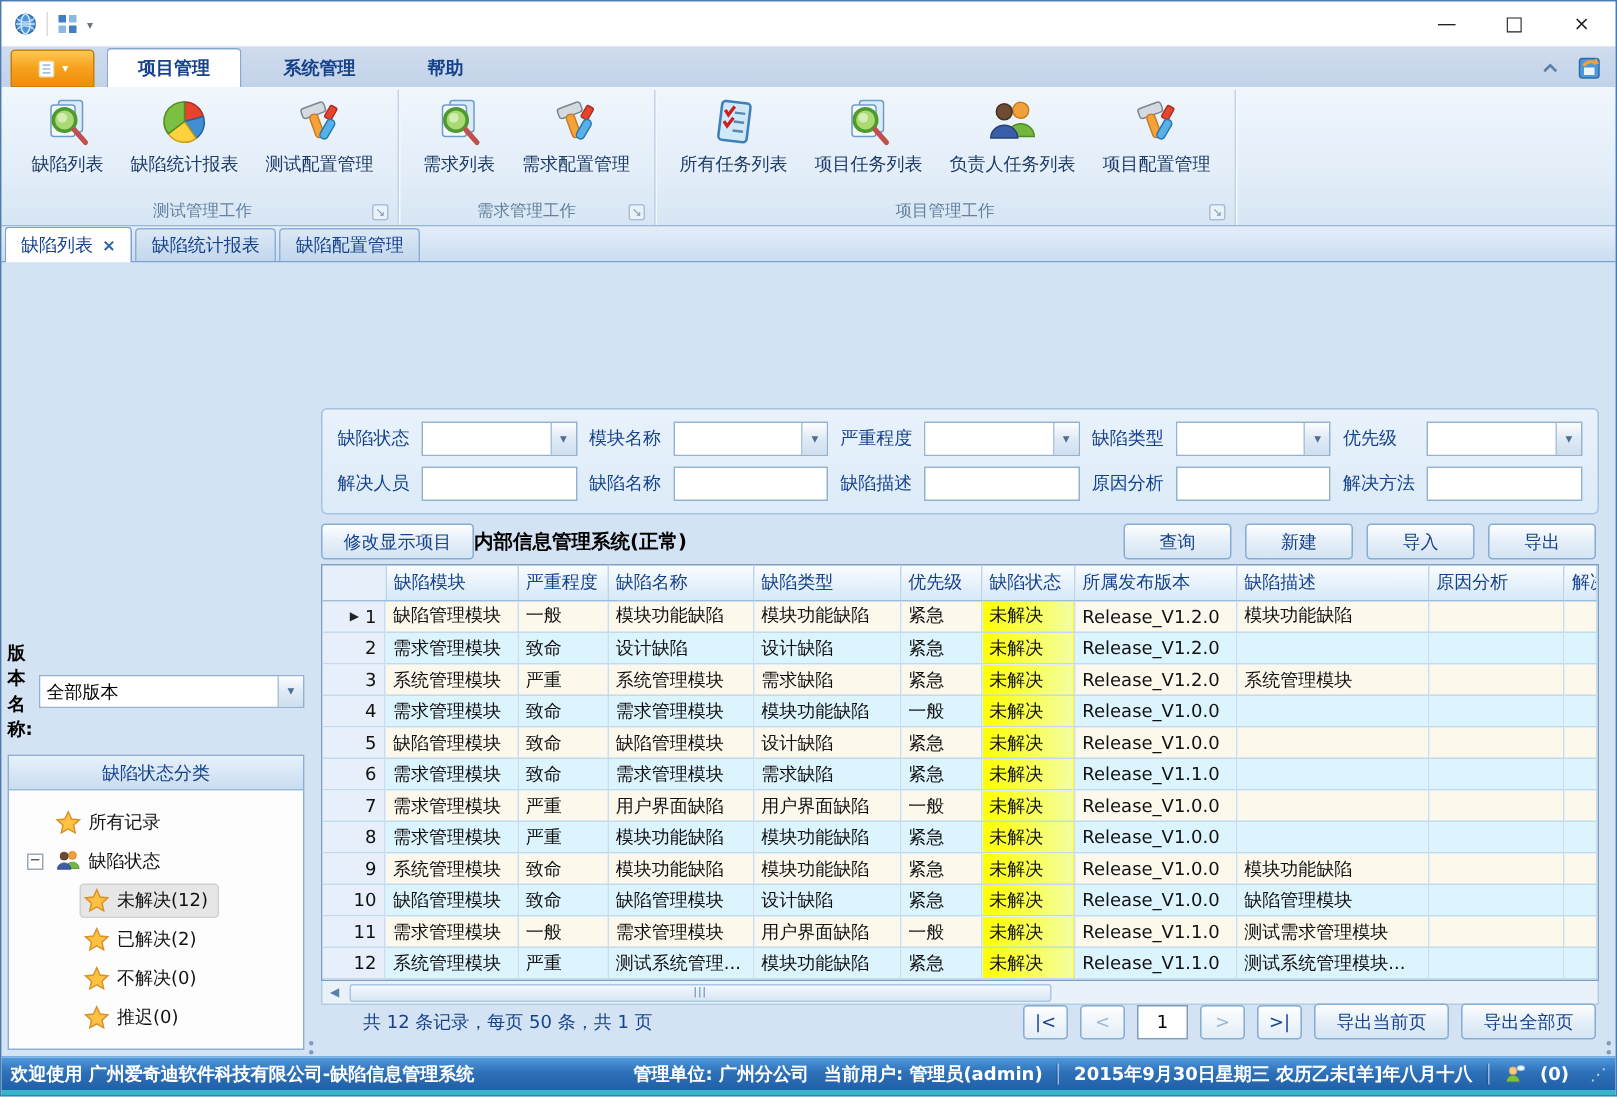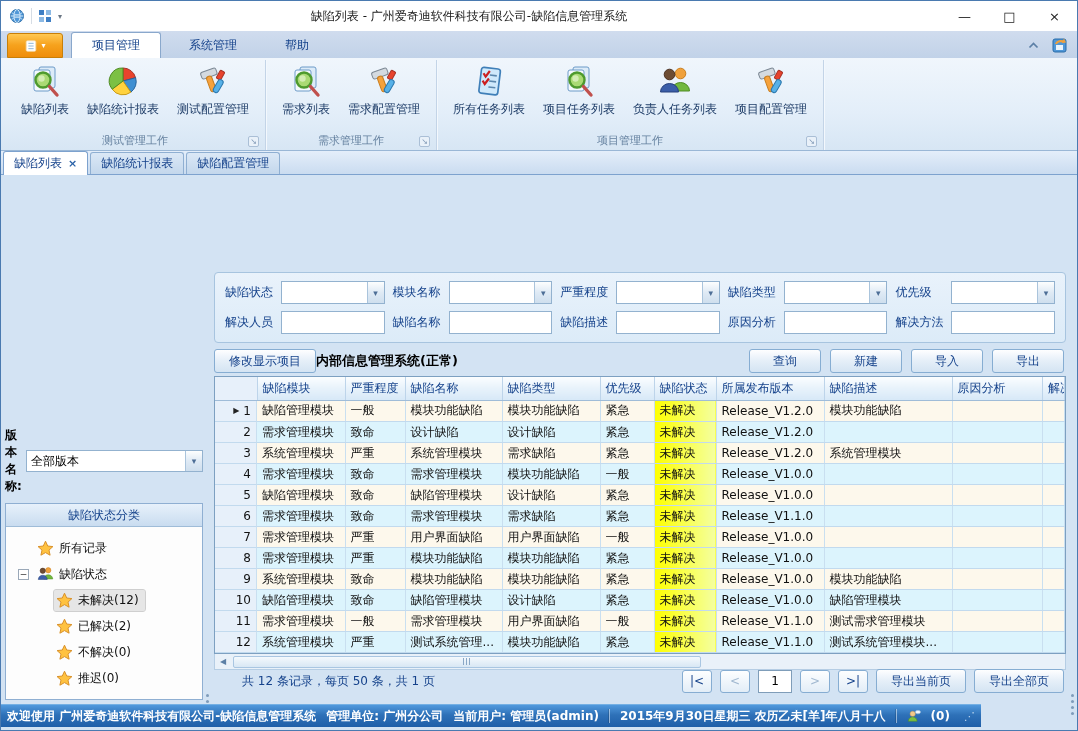--- a/index.html
+++ b/index.html
@@ -98,21 +98,21 @@
   .hthumb .bars{width:1px;height:7px;background:#8aa8c6;box-shadow:3px 0 0 #8aa8c6,-3px 0 0 #8aa8c6;}
 
   
   .pager{height:34px;display:flex;align-items:center;padding:0 4px 12px 30px;gap:8px;flex:0 0 auto;}
   .pager-summary{font-size:12px;color:#15428b;flex:1;white-space:nowrap;}
   .pbtn{min-width:30px;height:23px;padding:0 6px;border:1px solid #86add2;border-radius:3px;background:linear-gradient(#fdfeff,#e2edf7);color:#15428b;font-size:12px;cursor:pointer;font-family:inherit;}
   .pbtn.dis{color:#a0b8d0;cursor:default;}
   .pageinput{width:34px;height:23px;border:1px solid #7f9db9;text-align:center;font-size:12px;outline:none;font-family:inherit;}
 
   
-  .statusbar{height:26px;flex:0 0 auto;display:flex;flex-direction:row;}
+  .statusbar{height:26px;flex:0 0 auto;display:flex;flex-direction:column;}
   .sb-row{height:23px;background:linear-gradient(#5099dd,#2e71b8 45%,#1f5fa8);display:flex;align-items:center;color:#fff;font-size:12px;padding:0 6px;gap:10px;border-top:1px solid #74b0e4;}
   .sb-left{flex:1;font-weight:bold;white-space:nowrap;overflow:hidden;}
   .sb-item{white-space:nowrap;font-weight:bold;}
   .sb-sep{width:1px;height:14px;background:rgba(255,255,255,.5);box-shadow:-1px 0 0 rgba(0,0,0,.15);}
   .sb-teal{height:3px;background:#2eb6c9;}
   .grip{color:#bcd6ee;font-size:11px;margin-left:4px;cursor:nwse-resize;}
 
   .icn{display:inline-block;line-height:0;}
   .icn svg{width:100%;height:100%;display:block;}
   .big{width:34px;height:34px;}
@@ -139,41 +139,40 @@
       <span class="icn s14">
           <svg viewBox="0 0 14 14">
             <rect x="1" y="1" width="5" height="5" fill="#3f7fc4"></rect>
             <rect x="8" y="1" width="5" height="5" fill="#8cb9e4"></rect>
             <rect x="1" y="8" width="5" height="5" fill="#8cb9e4"></rect>
             <rect x="8" y="8" width="5" height="5" fill="#3f7fc4"></rect>
           </svg>
         </span>
       <span class="qa-arrow">▾</span>
     </div>
-    <div class="tb-title">缺陷列表 - 广州爱奇迪软件科技有限公司-缺陷信息管理系统</div>
     <div class="tb-controls">
       <div class="tb-btn">—</div>
       <div class="tb-btn">□</div>
       <div class="tb-btn close">×</div>
     </div>
   </div>
 
   <div class="ribbon-tabrow">
     <div class="appbtn">
       <span class="icn s14">
           <svg viewBox="0 0 16 16">
             <rect x="2.5" y="2" width="11" height="12" rx="1.5" fill="#fff" stroke="#f3d9a8"></rect>
             <line x1="5" y1="5" x2="11" y2="5" stroke="#9ec1de" stroke-width="1.3"></line>
             <line x1="5" y1="8" x2="11" y2="8" stroke="#9ec1de" stroke-width="1.3"></line>
             <line x1="5" y1="11" x2="11" y2="11" stroke="#9ec1de" stroke-width="1.3"></line>
           </svg>
         </span>
       <span class="arr">▾</span>
     </div>
-    <div style="display:flex;align-items:center;">
+    <div style="display:flex;align-items:center;font-weight:bold;">
         <div class="rtab active">项目管理</div>
         <div class="rtab">系统管理</div>
         <div class="rtab">帮助</div>
       </div>
     <div class="ribbon-corner">
       <span class="icn" style="width:11px;height:7px;">
           <svg viewBox="0 0 11 7">
             <path d="M1.5 5.5L5.5 1.5L9.5 5.5" fill="none" stroke="#5b7fa6" stroke-width="1.7"></path>
           </svg>
         </span>

